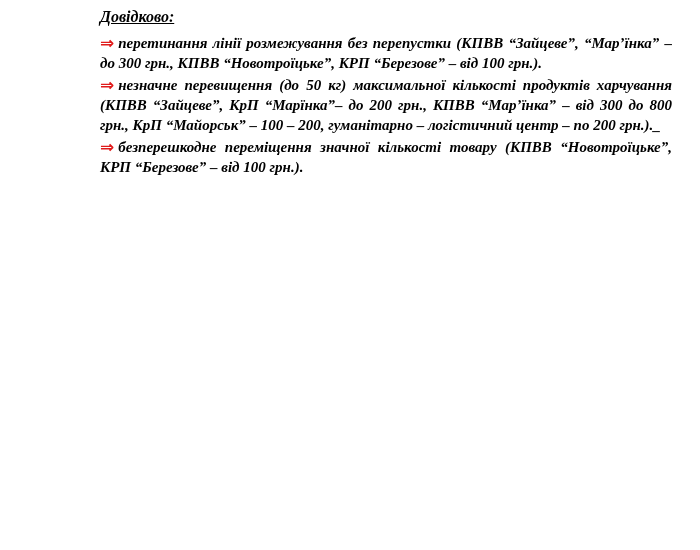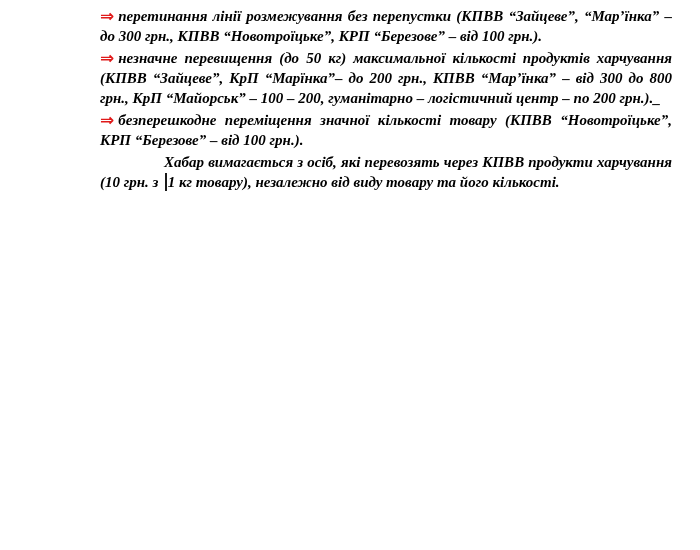--- a/index.html
+++ b/index.html
@@ -59,37 +59,35 @@
     vertical-align: -4px;
     margin: 0 1px 0 3px;
   }
 </style>
 </head>
 <body>
 
 <div class="page">
   <div class="content" style="color: rgb(0, 0, 0);">
 
+    <h1 class="doc-title">Довідково:</h1>
 
 
 
 
 
     <p class="bullet">
       <span class="arrow" style="color: rgb(224, 26, 26);">⇒</span><span>перетинання лінії розмежування без перепустки (КПВВ “Зайцеве”, “Мар’їнка” – до 300 грн., КПВВ “Новотроїцьке”, КРП “Березове” – від 100 грн.).</span>
     </p>
 
 
 
     <p class="bullet">
       <span class="arrow" style="color: rgb(224, 26, 26);">⇒</span><span>незначне перевищення (до 50 кг) максимальної кількості продуктів харчування (КПВВ “Зайцеве”, КрП “Марїнка”– до 200 грн., КПВВ “Мар’їнка” – від 300 до 800 грн., КрП “Майорськ” – 100 – 200, гуманітарно – логістичний центр – по 200 грн.)._</span>
     </p>
 
     <p class="bullet">
       <span class="arrow" style="color: rgb(224, 26, 26);">⇒</span><span>безперешкодне переміщення значної кількості товару (КПВВ “Новотроїцьке”, КРП “Березове” – від 100 грн.).</span>
     </p>
 
-    <p class="closing">
-      <span>Хабар вимагається з осіб, які перевозять через КПВВ продукти харчування (10 грн. з </span><span class="text-cursor"></span><span>1 кг товару), незалежно від виду товару та його кількості.</span>
-    </p>
 
   </div>
 </div>
 
 </body></html>

